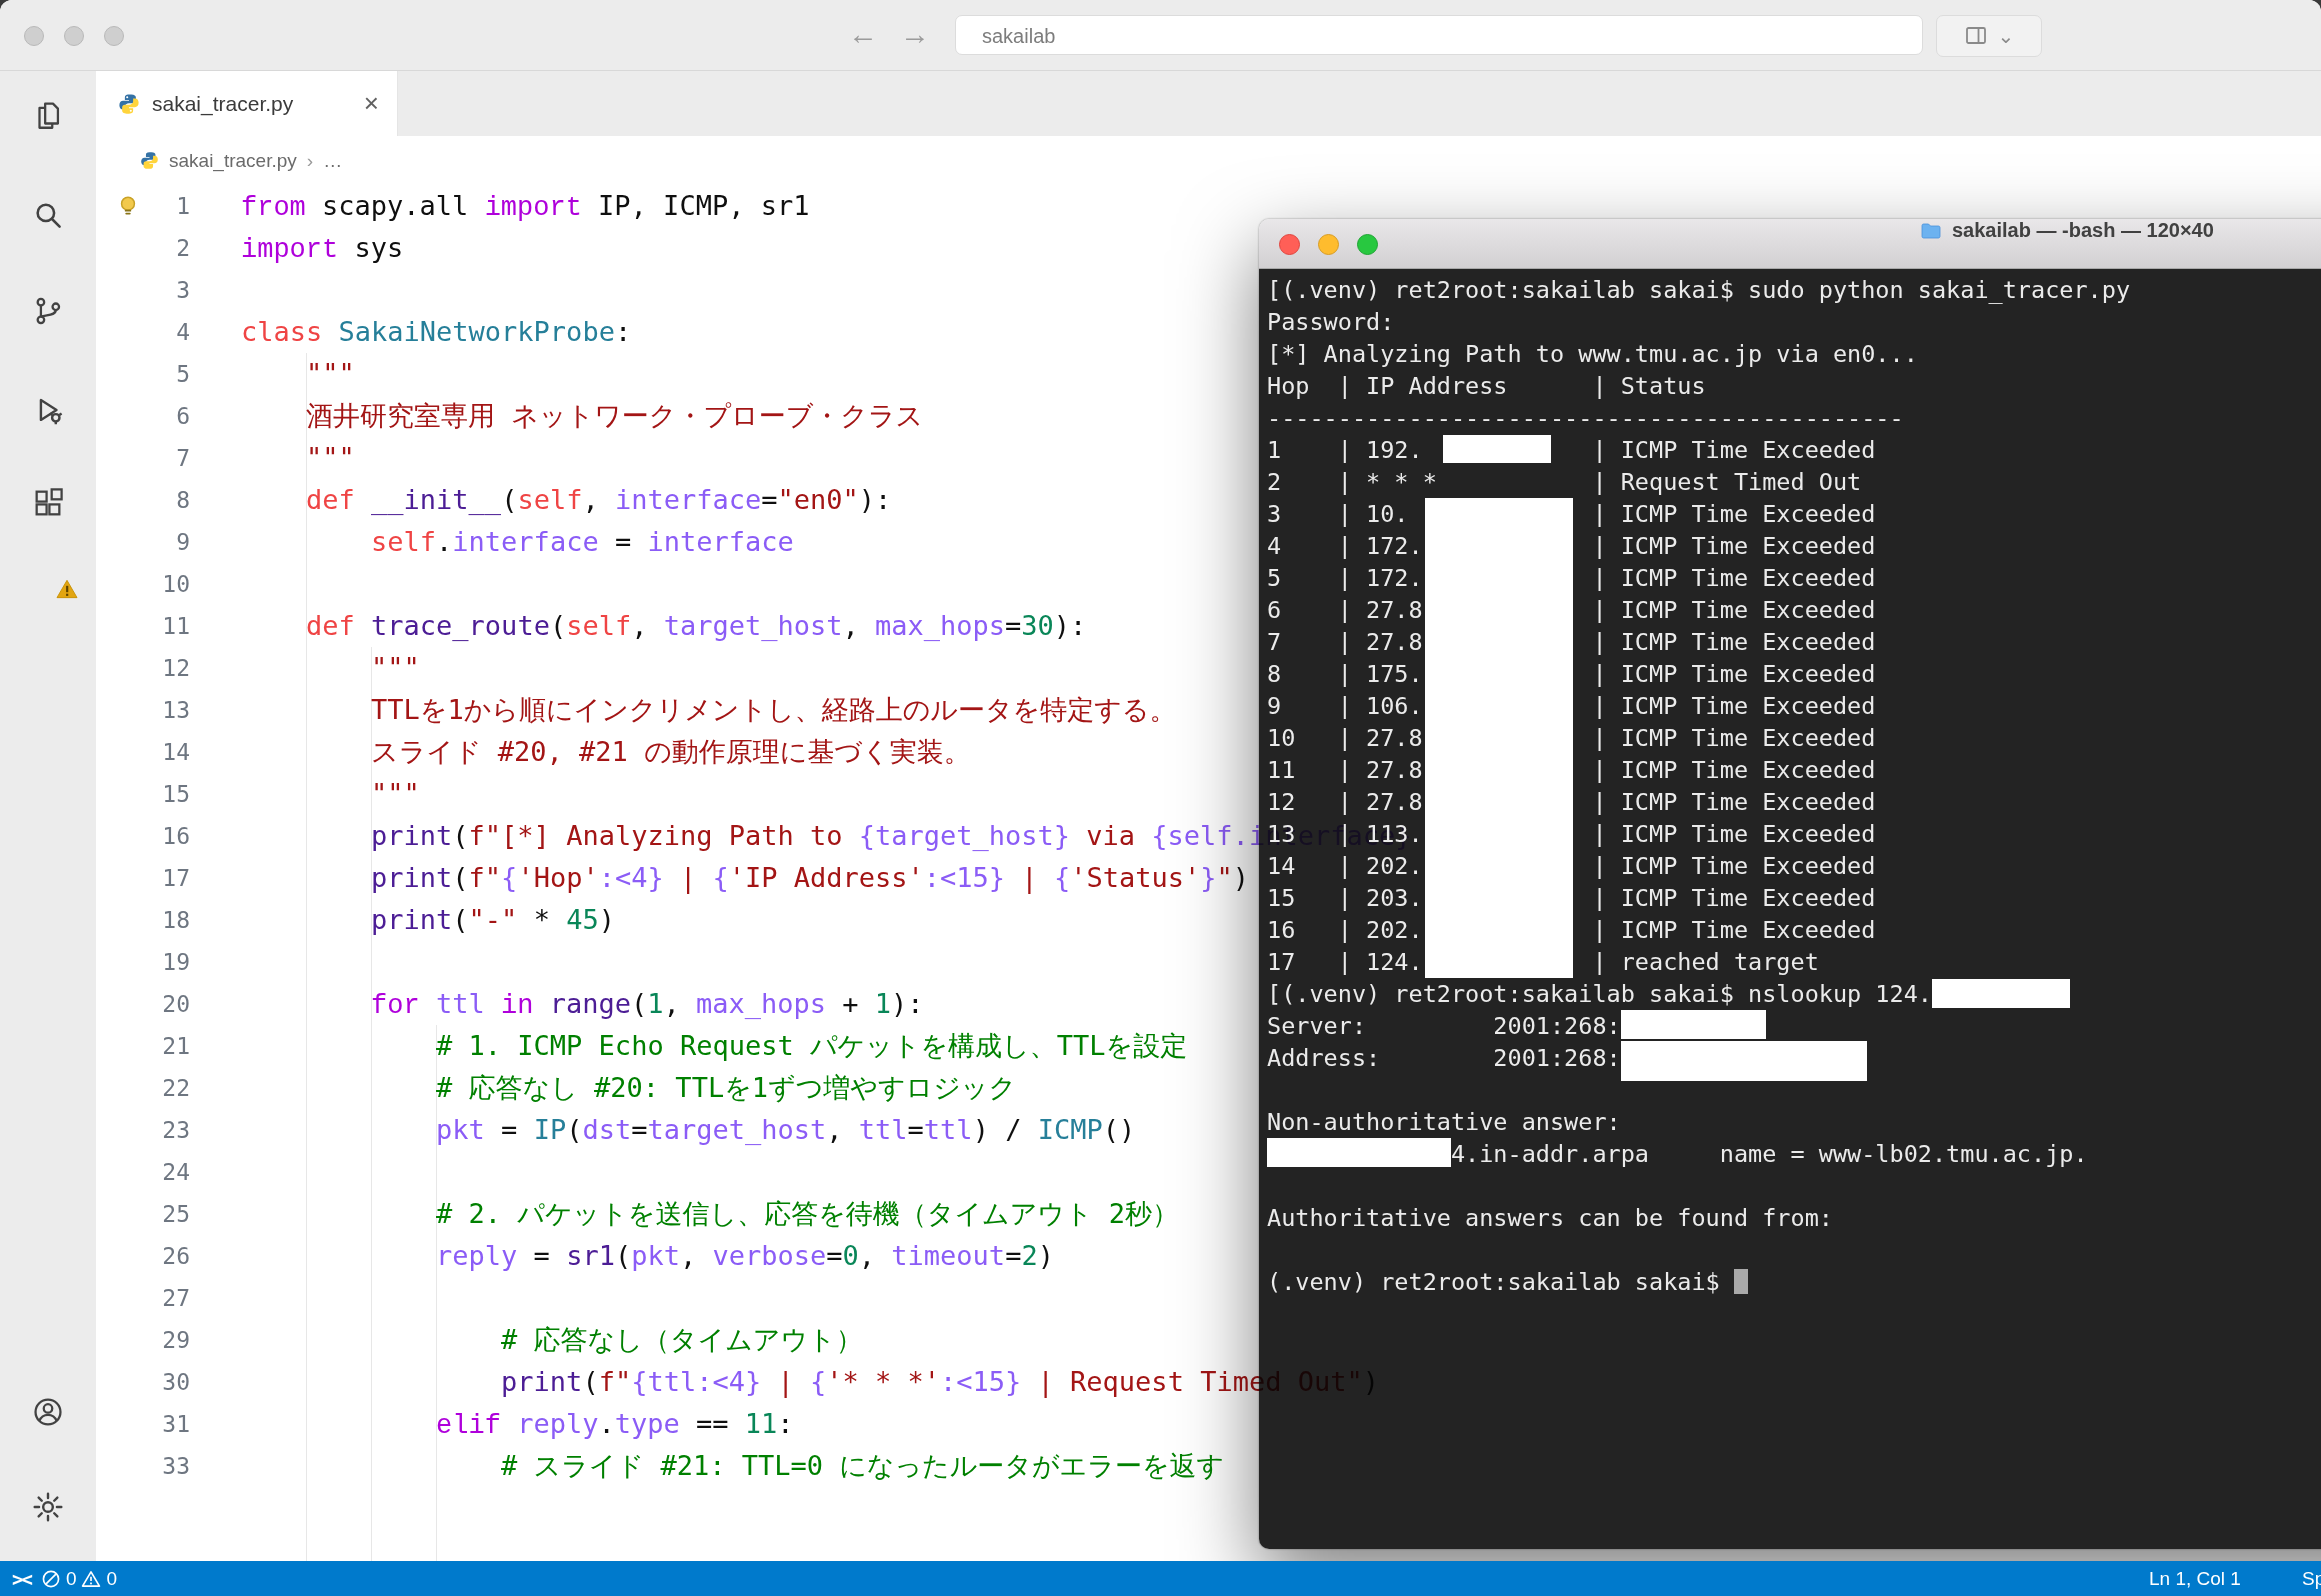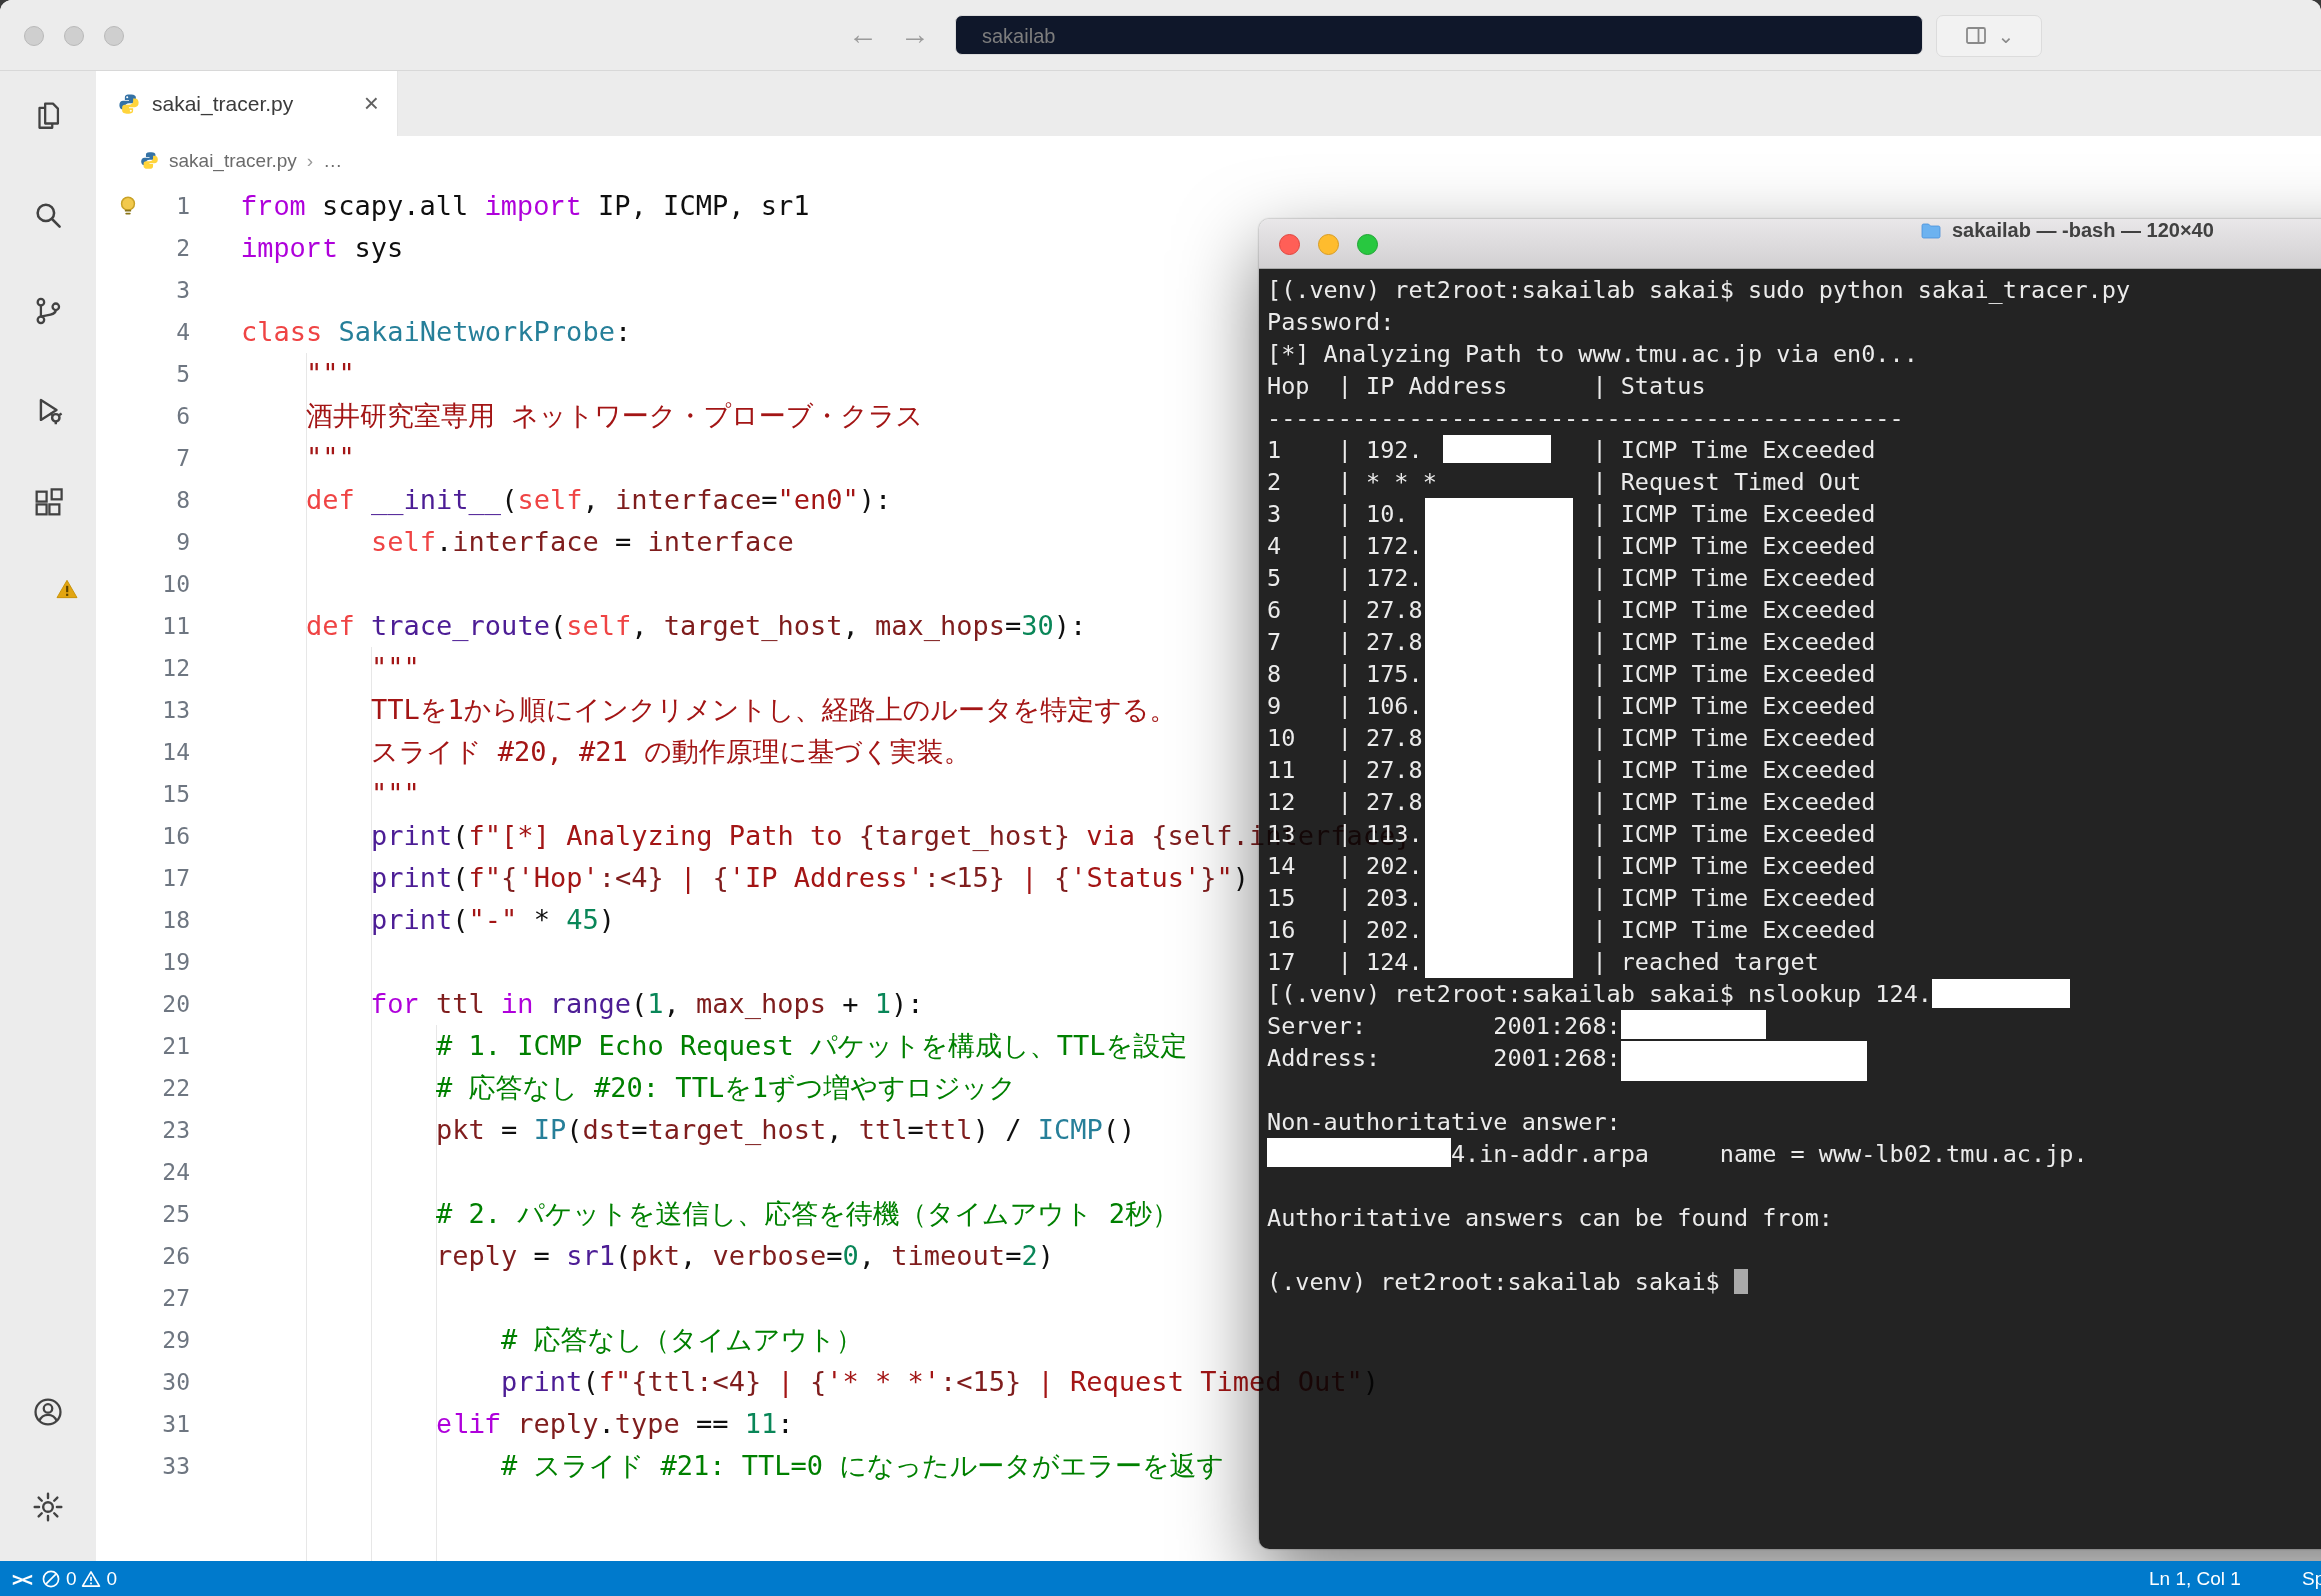--- a/index.html
+++ b/index.html
@@ -9,21 +9,21 @@
     font-family:"Liberation Sans","DejaVu Sans",sans-serif;
     -webkit-font-smoothing:antialiased;
   }
   .vscode{position:absolute;inset:0;background:#ffffff;border-radius:12px 12px 0 0;overflow:hidden;}
 
   
   .titlebar{position:absolute;left:0;top:0;right:0;height:70px;background:#ececec;border-bottom:1px solid #d8d8d8;}
   .tl{position:absolute;top:26px;width:18px;height:18px;border-radius:50%;}
   .tl.gray{background:#cfcfcf;border:1px solid #b9b9b9;}
   .nav-arrow{position:absolute;top:14px;font-size:30px;color:#9b9b9b;line-height:40px;}
-  .cmd-center{position:absolute;left:955px;top:15px;width:968px;height:40px;background:#0f172a;border:1px solid #dcdcdc;border-radius:7px;color:#7d7d7d;font-size:20px;line-height:40px;padding-left:26px;box-sizing:border-box;}
+  .cmd-center{position:absolute;left:955px;top:15px;width:968px;height:40px;background:#ffffff;border:1px solid #dcdcdc;border-radius:7px;color:#7d7d7d;font-size:20px;line-height:40px;padding-left:26px;box-sizing:border-box;}
   .layout-btn{position:absolute;left:1936px;top:15px;width:104px;height:40px;background:#f2f2f2;border:1px solid #dcdcdc;border-radius:7px;display:flex;align-items:center;justify-content:center;gap:10px;color:#7d7d7d;}
   .layout-btn .chev{font-size:20px;color:#8a8a8a;}
 
   
   .activitybar{position:absolute;left:0;top:71px;width:96px;bottom:35px;background:#ececec;border-right:1px solid #e2e2e2;}
   .act-icon{position:absolute;left:31px;width:34px;height:34px;}
   .badge-warn{position:absolute;left:56px;top:508px;width:22px;height:20px;}
 
   
   .tabbar{position:absolute;left:96px;top:71px;right:0;height:65px;background:#ececec;border-bottom:1px solid #e5e5e5;}
@@ -42,21 +42,21 @@
   .code-line{position:relative;height:42px;white-space:pre;}
   .ln{position:absolute;left:0;top:0;width:94px;text-align:right;font-family:"DejaVu Sans Mono","Liberation Mono",monospace;font-size:23px;line-height:42px;color:#6e7681;}
   .code-text{position:absolute;left:145px;top:0;font-family:"DejaVu Sans Mono","Liberation Mono",monospace;font-size:27px;line-height:42px;color:#0f0f0f;}
   .tk-d{color:#0f0f0f;}
   .tk-kw{color:#AF00DB;font-family:Liberation Mono, monospace;}
   .tk-kwb{color:#ef4444;margin-top:24px;}
   .tk-fn{color:#4c1d95;text-align:center;}
   .tk-cls{color:#267F99;}
   .tk-str{color:#A31515;}
   .tk-num{color:#098658;}
-  .tk-var{color:#7f1d1d;}
+  .tk-var{color:#8b5cf6;}
   .tk-com{color:#008000;}
   .lightbulb{position:absolute;left:18px;top:7px;width:28px;height:28px;}
 
   
   .statusbar{position:absolute;left:0;bottom:0;right:0;height:35px;background:#007ACC;color:#ffffff;font-size:19px;z-index:40;}
   .sb-left{position:absolute;left:12px;top:0;height:35px;display:flex;align-items:center;gap:10px;}
   .sb-remote{font-family:"DejaVu Sans Mono",monospace;font-weight:bold;font-size:19px;letter-spacing:-2px;}
   .sb-item{display:flex;align-items:center;gap:5px;}
   .sb-right{position:absolute;left:2149px;top:0;height:35px;line-height:35px;}
   .sb-clip{position:absolute;left:2302px;top:0;height:35px;line-height:35px;width:19px;overflow:hidden;}

